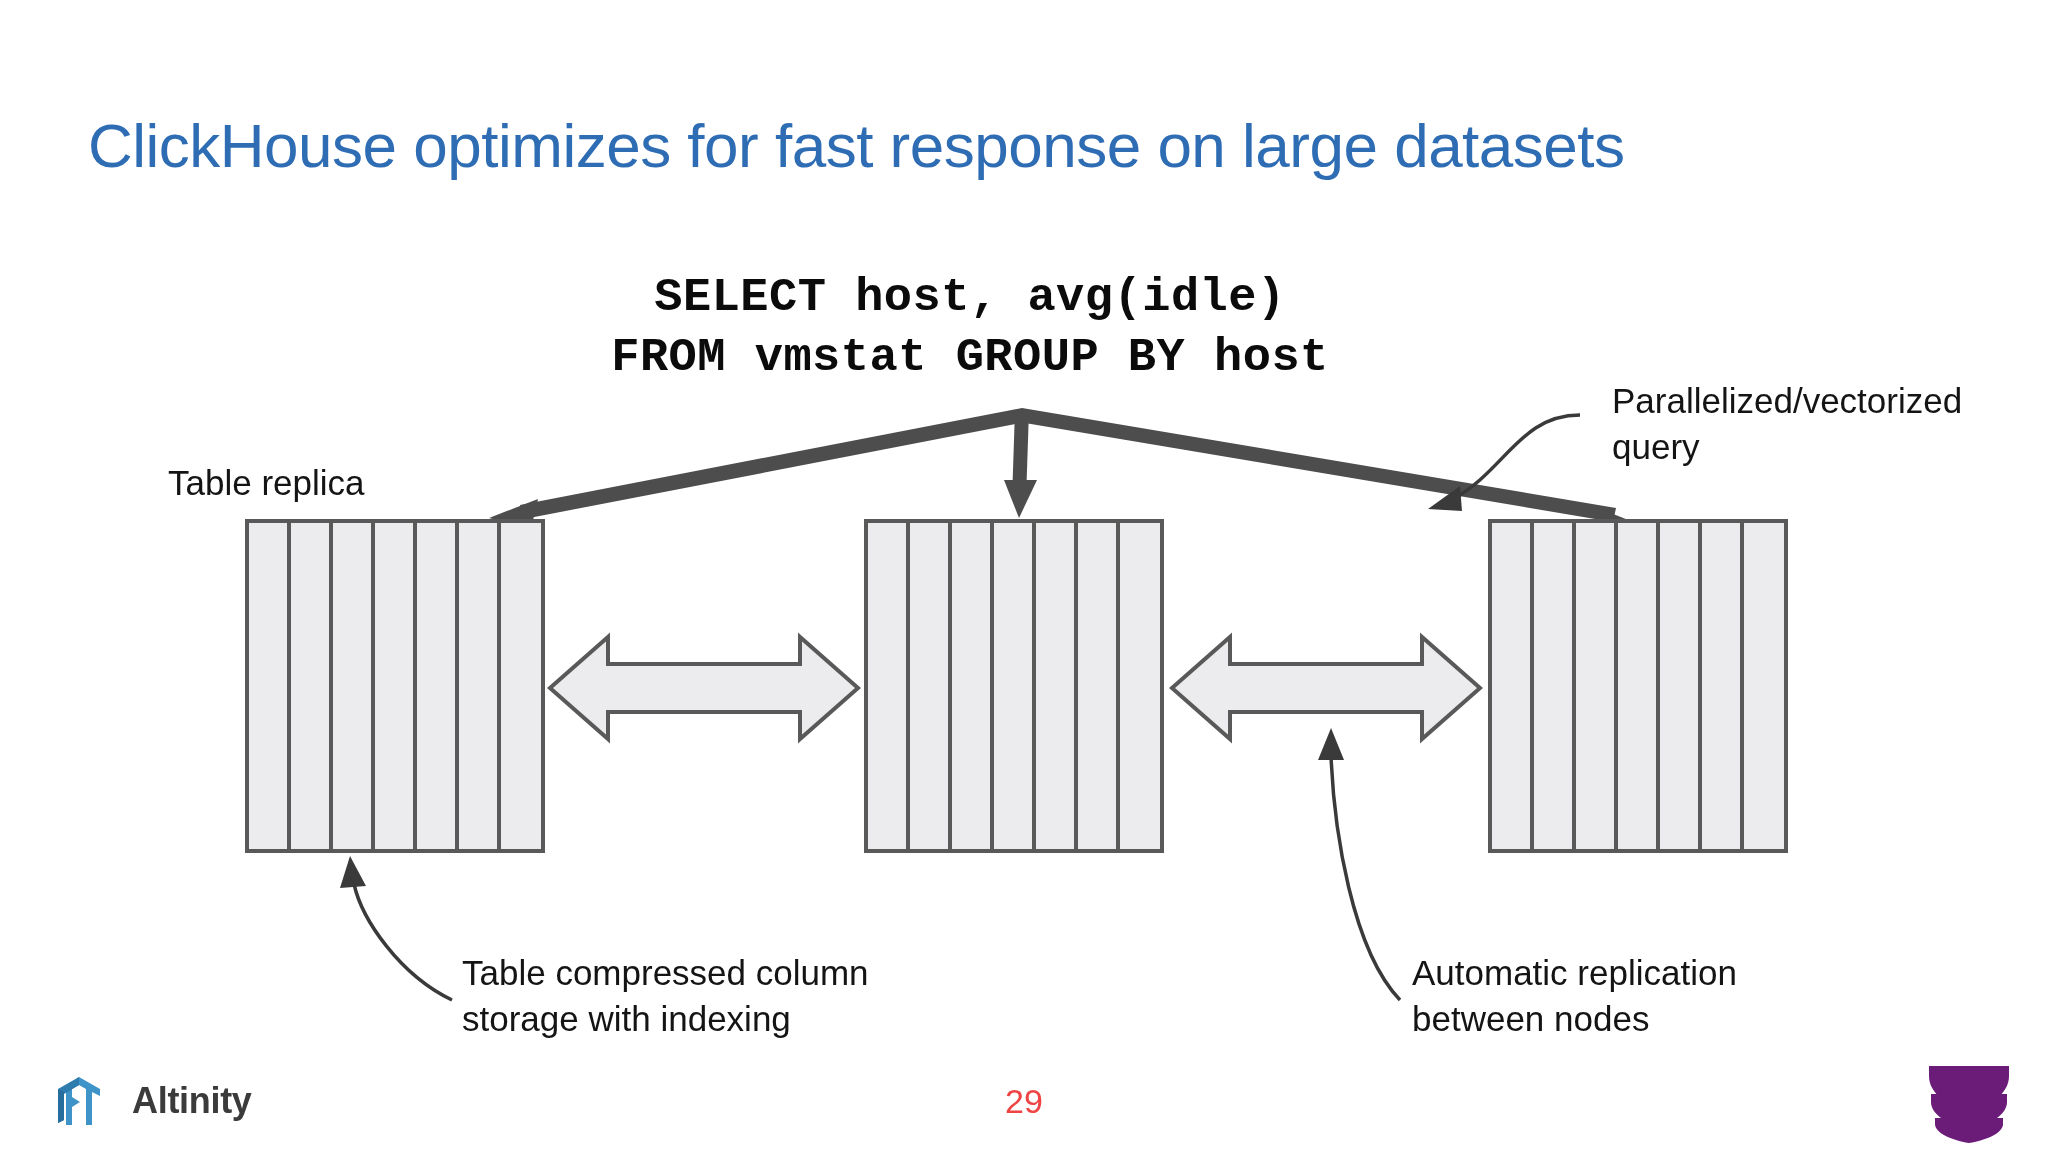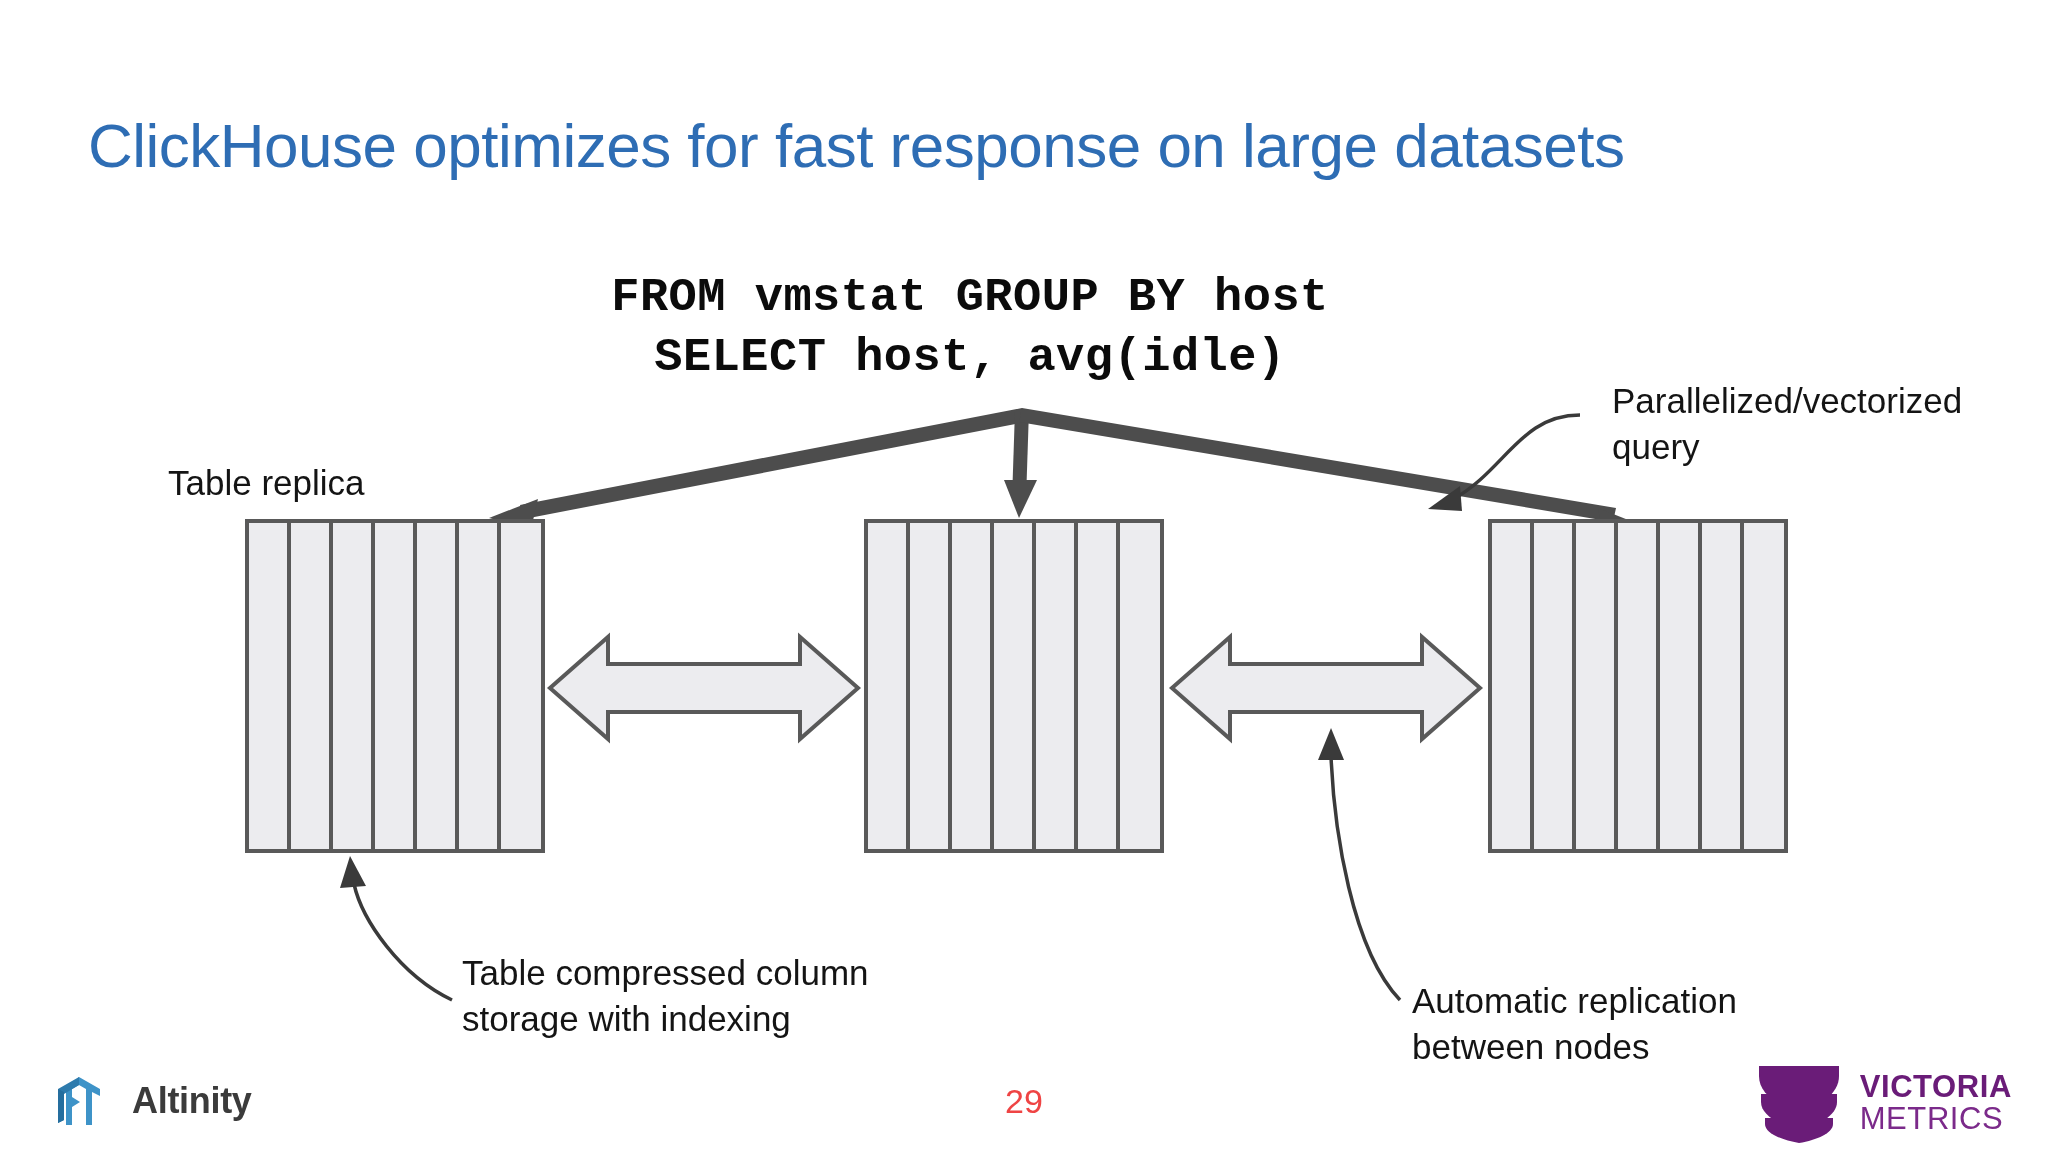--- a/index.html
+++ b/index.html
@@ -62,21 +62,21 @@
     color: #141414;
     font-family: "Liberation Sans", sans-serif;
     font-size: 35px;
     font-weight: 400;
     line-height: 1.32;
     white-space: pre-line;
   }
   #label-table-replica { left: 168px; top: 460px; }
   #label-parallelized  { left: 1592px; top: 378px; margin-left: 20px; }
   #label-compressed    { left: 462px; top: 950px; }
-  #label-replication   { left: 1412px; top: 978px; }
+  #label-replication   { left: 1412px; top: 950px; }
 
   
   .footer-altinity {
     position: absolute;
     left: 56px;
     top: 1075px;
     display: flex;
     align-items: center;
     gap: 30px;
   }
@@ -124,22 +124,22 @@
     color: #7B2A8A;
     letter-spacing: 0.6px;
   }
 </style>
 </head>
 <body>
 
 <div class="slide-title">ClickHouse optimizes for fast response on large datasets</div>
 
 <div class="sql-block">
+  <span class="sql-line">SELECT host, avg(idle)</span>
   <span class="sql-line">FROM vmstat GROUP BY host</span>
-  <span class="sql-line">SELECT host, avg(idle)</span>
 </div>
 
 <svg id="diagram" viewBox="0 0 2048 1152" xmlns="http://www.w3.org/2000/svg">
 
   <g fill="#4D4D4D" stroke="none">
 
     <path d="M 1022 408 L 520 505 L 524 519 L 1026 422 Z"></path>
     <path d="M 489 518 L 538 499 L 531 529 Z"></path>
 
     <path d="M 1015 410 L 1029 410 L 1026 500 L 1012 500 Z"></path>
@@ -222,17 +222,13 @@
 </div>
 
 <div class="page-number">29</div>
 
 <div class="footer-vm">
   <svg width="86" height="82" viewBox="0 0 86 82">
     <path d="M3 4 L83 4 L83 14 C83 32 64 44 43 49 C22 44 3 32 3 14 Z" fill="#6A1C78"></path>
     <path d="M5 32 L81 32 L81 40 C81 53 63 63 43 68 C23 63 5 53 5 40 Z" fill="#6A1C78"></path>
     <path d="M9 56 L77 56 L77 62 C77 71 61 78 43 81 C25 78 9 71 9 62 Z" fill="#6A1C78"></path>
   </svg>
-  <span class="vm-wordmark">
-    <span class="vm-top">VICTORIA</span>
-    <span class="vm-bottom">METRICS</span>
-  </span>
 </div>
 
 </body></html>

